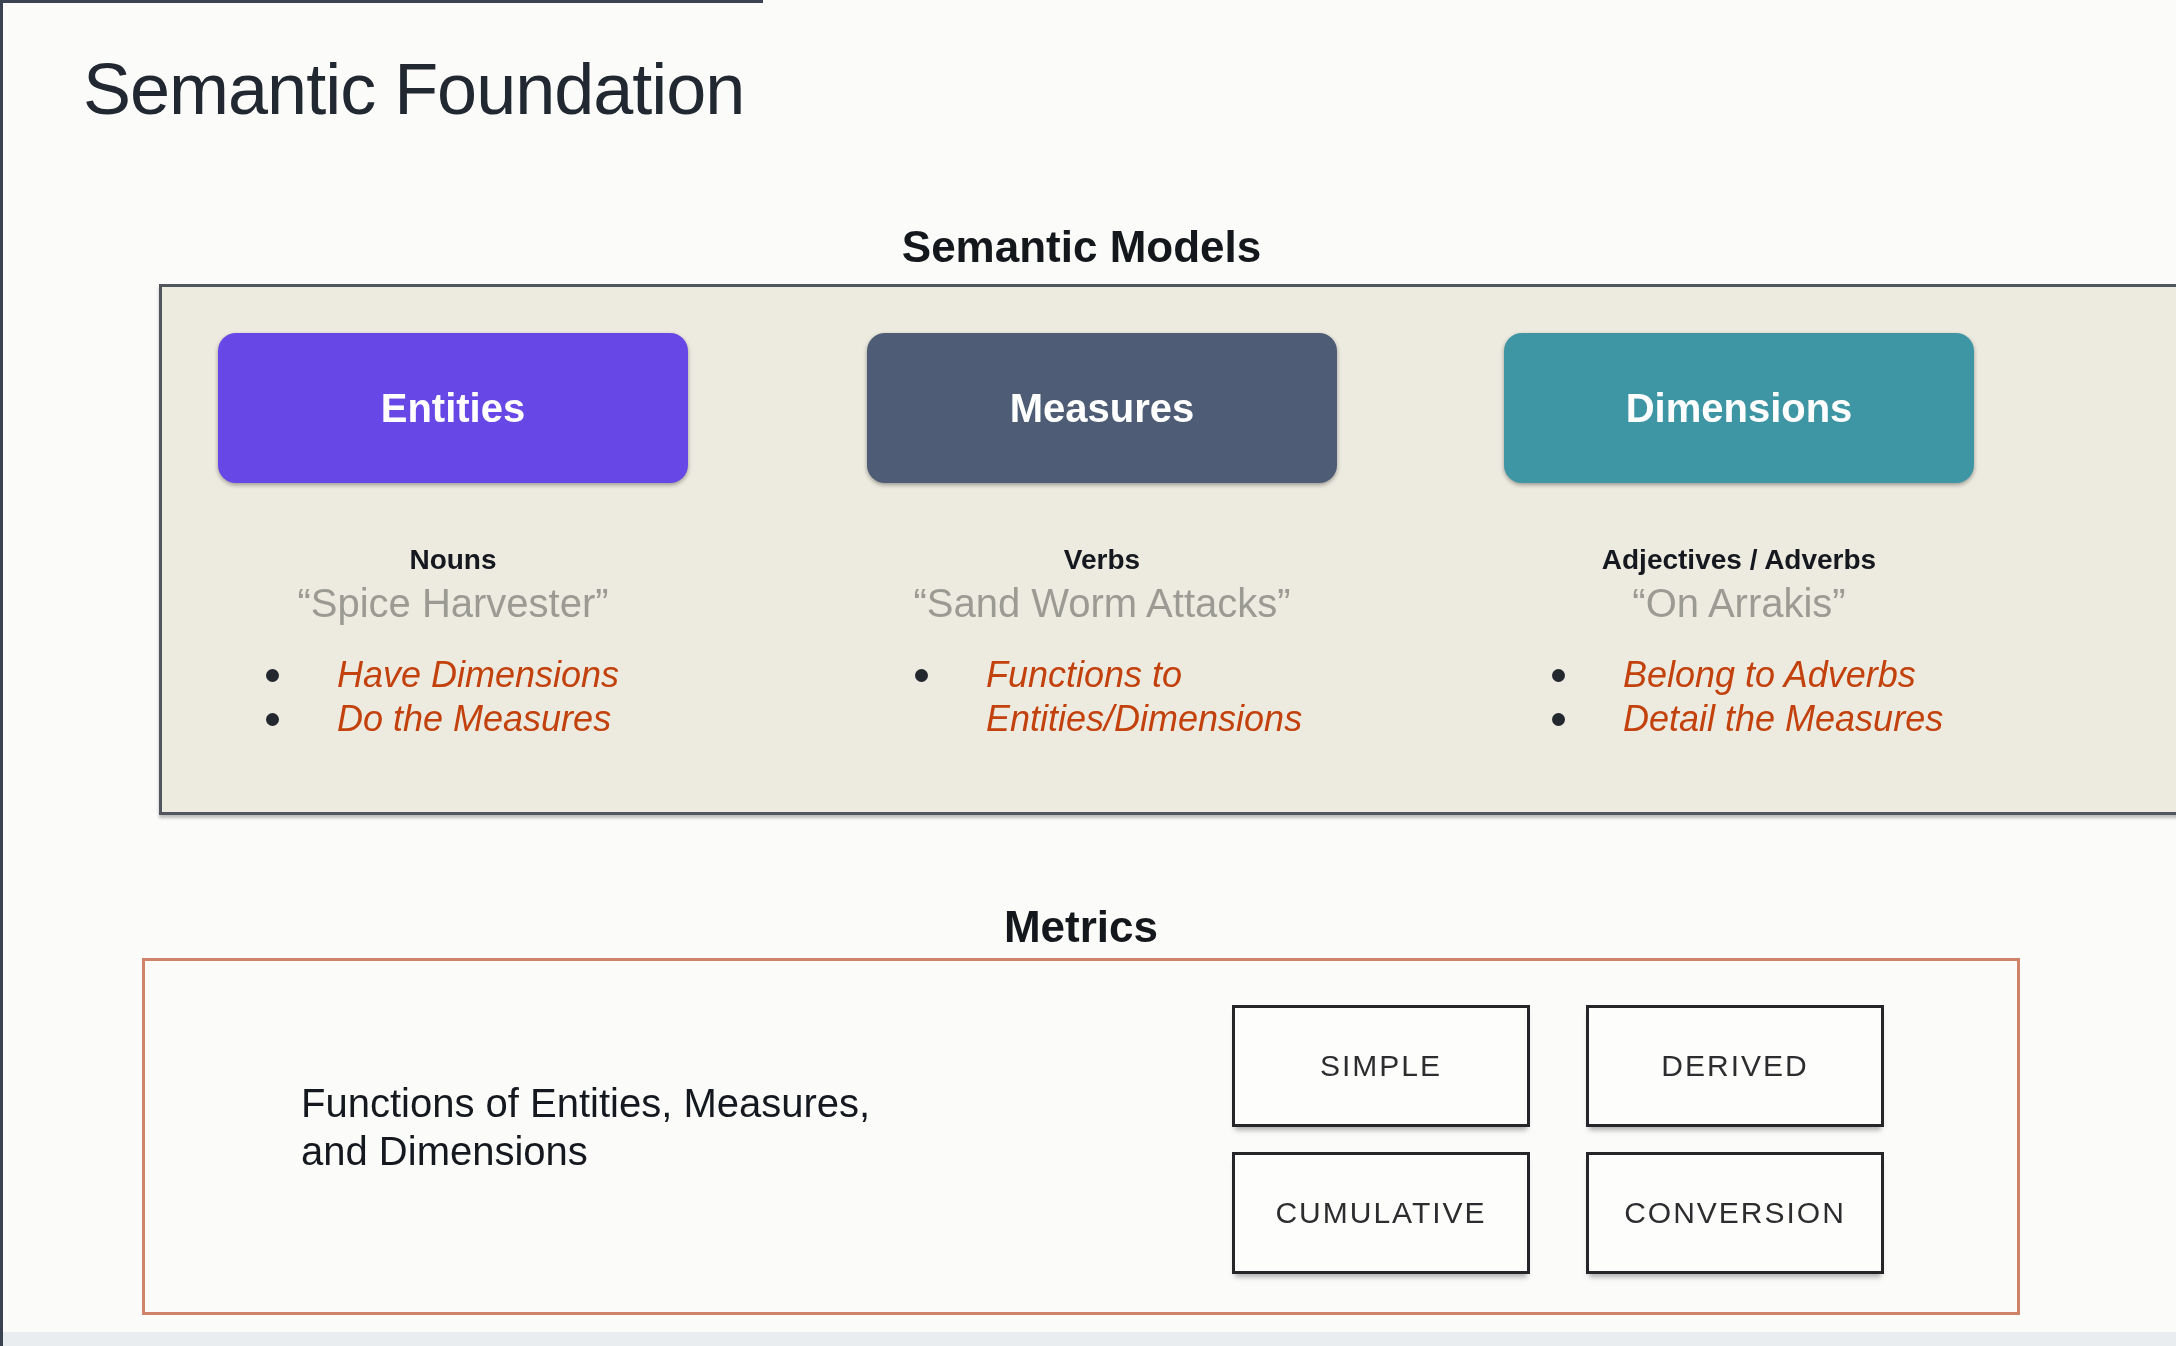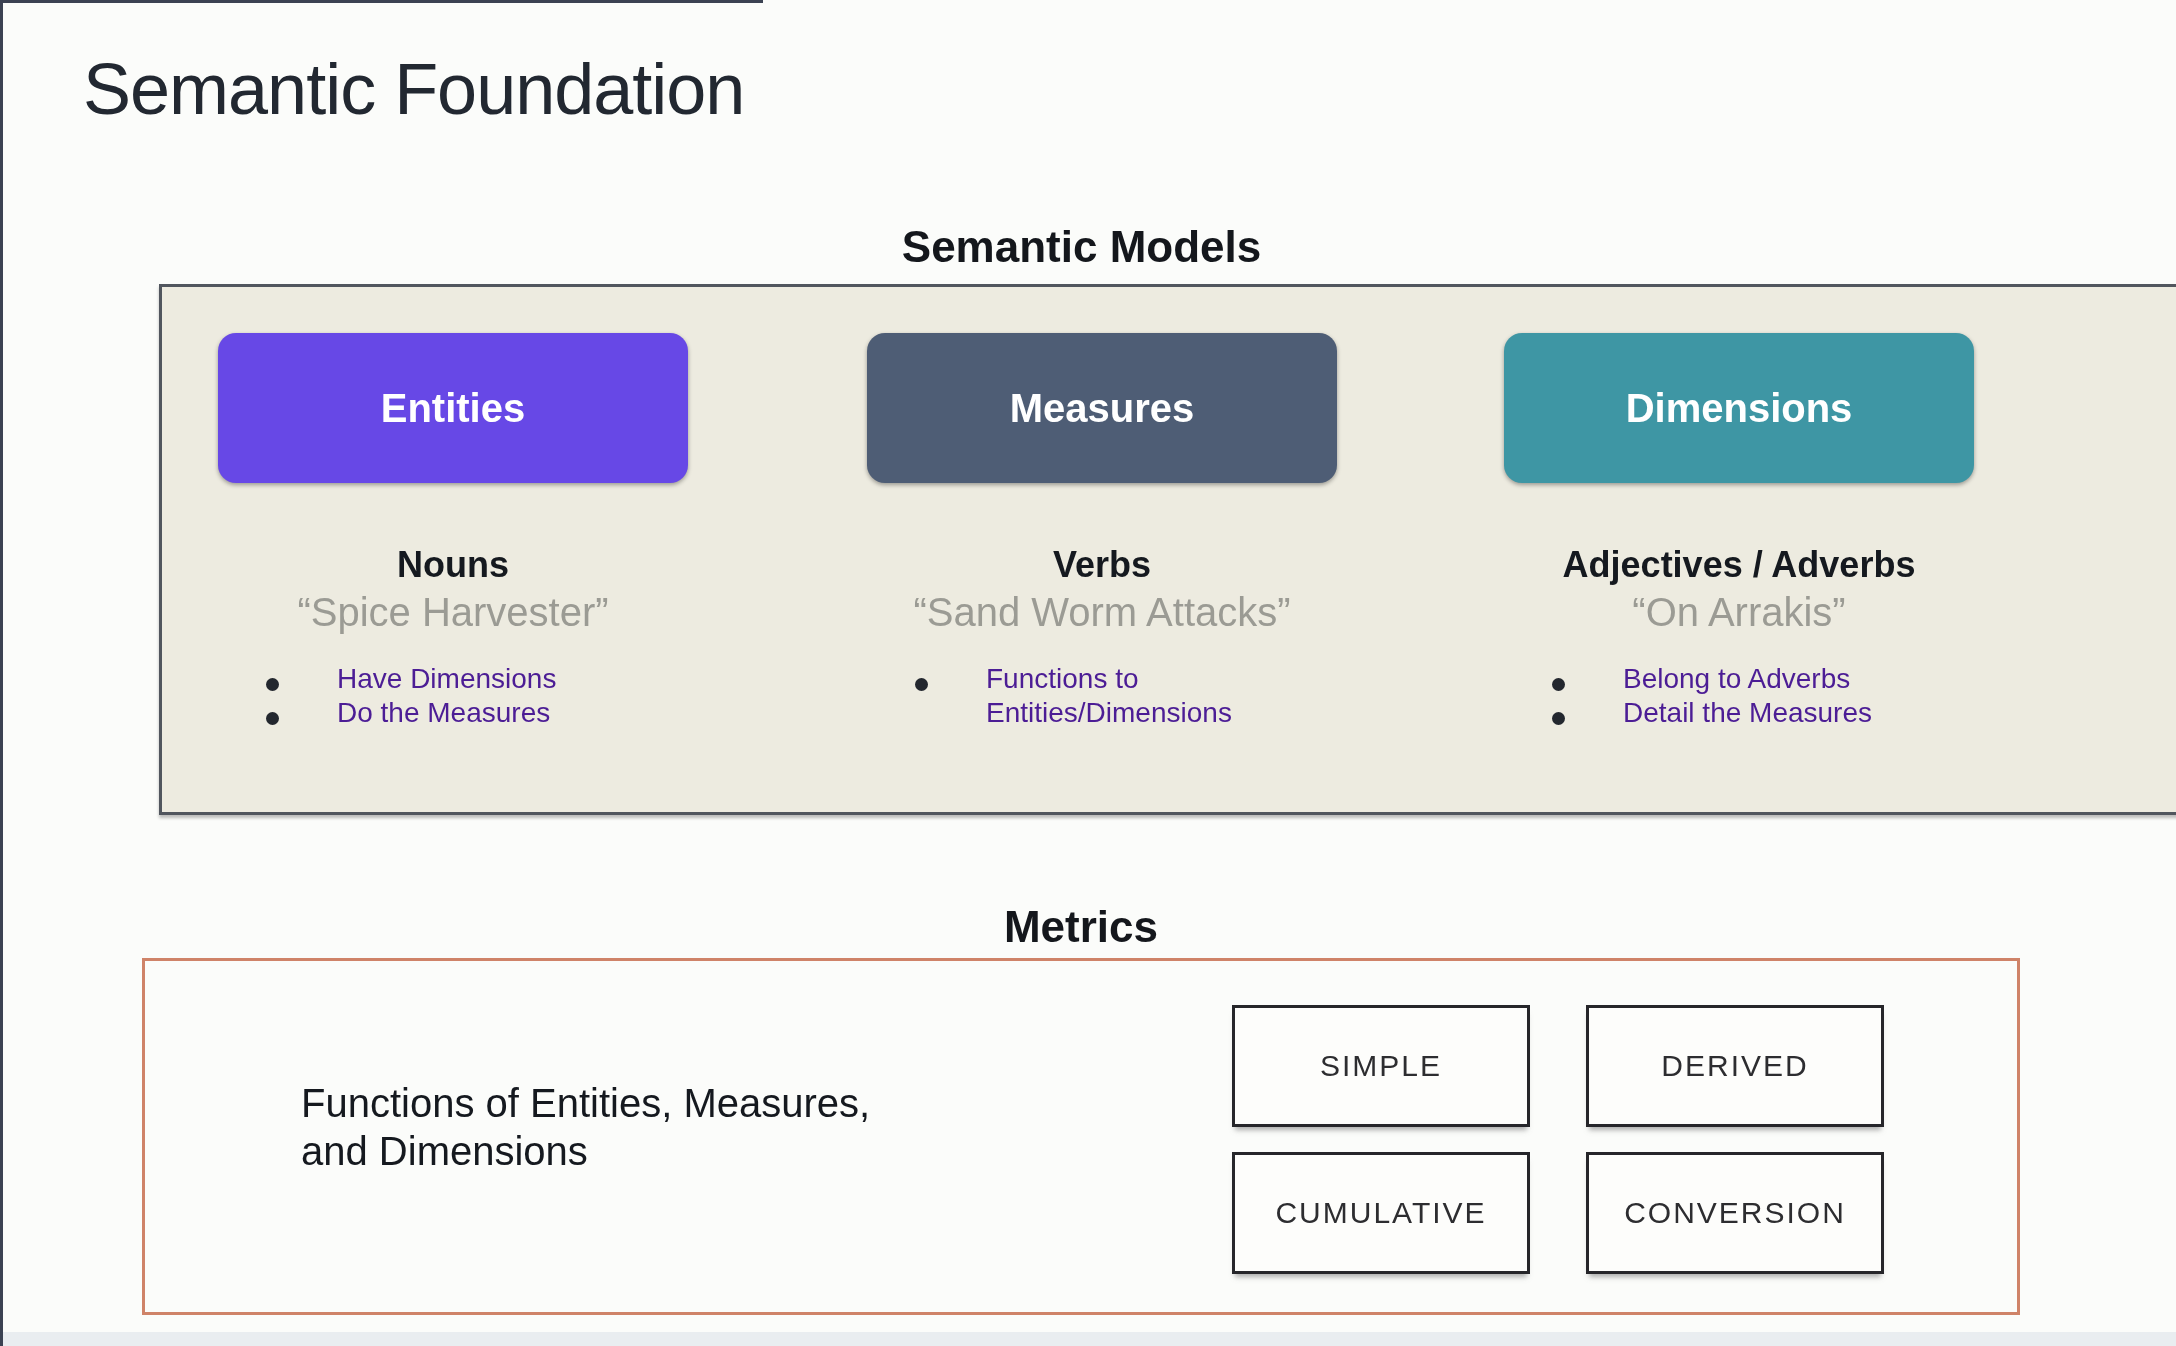--- a/index.html
+++ b/index.html
@@ -52,21 +52,21 @@
     height:150px; width:100%;
     border-radius:18px;
     display:flex; align-items:center; justify-content:center;
     color:#ffffff; font-size:40px; font-weight:700;
     box-shadow:0 2px 4px rgba(0,0,0,0.35);
     box-sizing:border-box;
   }
   .pos-heading {
     margin-top:60px;
     text-align:center;
-    font-size:36px; font-weight:700; color:#15191f;
+    font-size:28px; font-weight:700; color:#15191f;
     line-height:1.2;
   }
   .pos-example {
     margin-top:2px;
     text-align:center;
     font-size:40px; color:#9b9b94;
     line-height:1.2;
   }
   .bullet-list {
     margin-top:26px;
@@ -76,22 +76,23 @@
     display:flex; align-items:flex-start;
   }
   .bullet-dot {
     flex:0 0 13px;
     width:13px; height:13px; border-radius:50%;
     background:#23272e;
     margin-top:16px;
   }
   .bullet-text {
     margin-left:58px;
-    font-size:28px; color:#4c1d95; line-height:1.22;
+    font-size:36px; color:#c2410c; line-height:1.22;
     max-width:345px;
+    font-style:italic;
   }
 
   .metrics-box {
     position:absolute; left:139px; top:958px;
     width:1878px; height:357px;
     border:3px solid #cf8368;
     box-sizing:border-box;
     background:transparent;
   }
   .metrics-desc {

